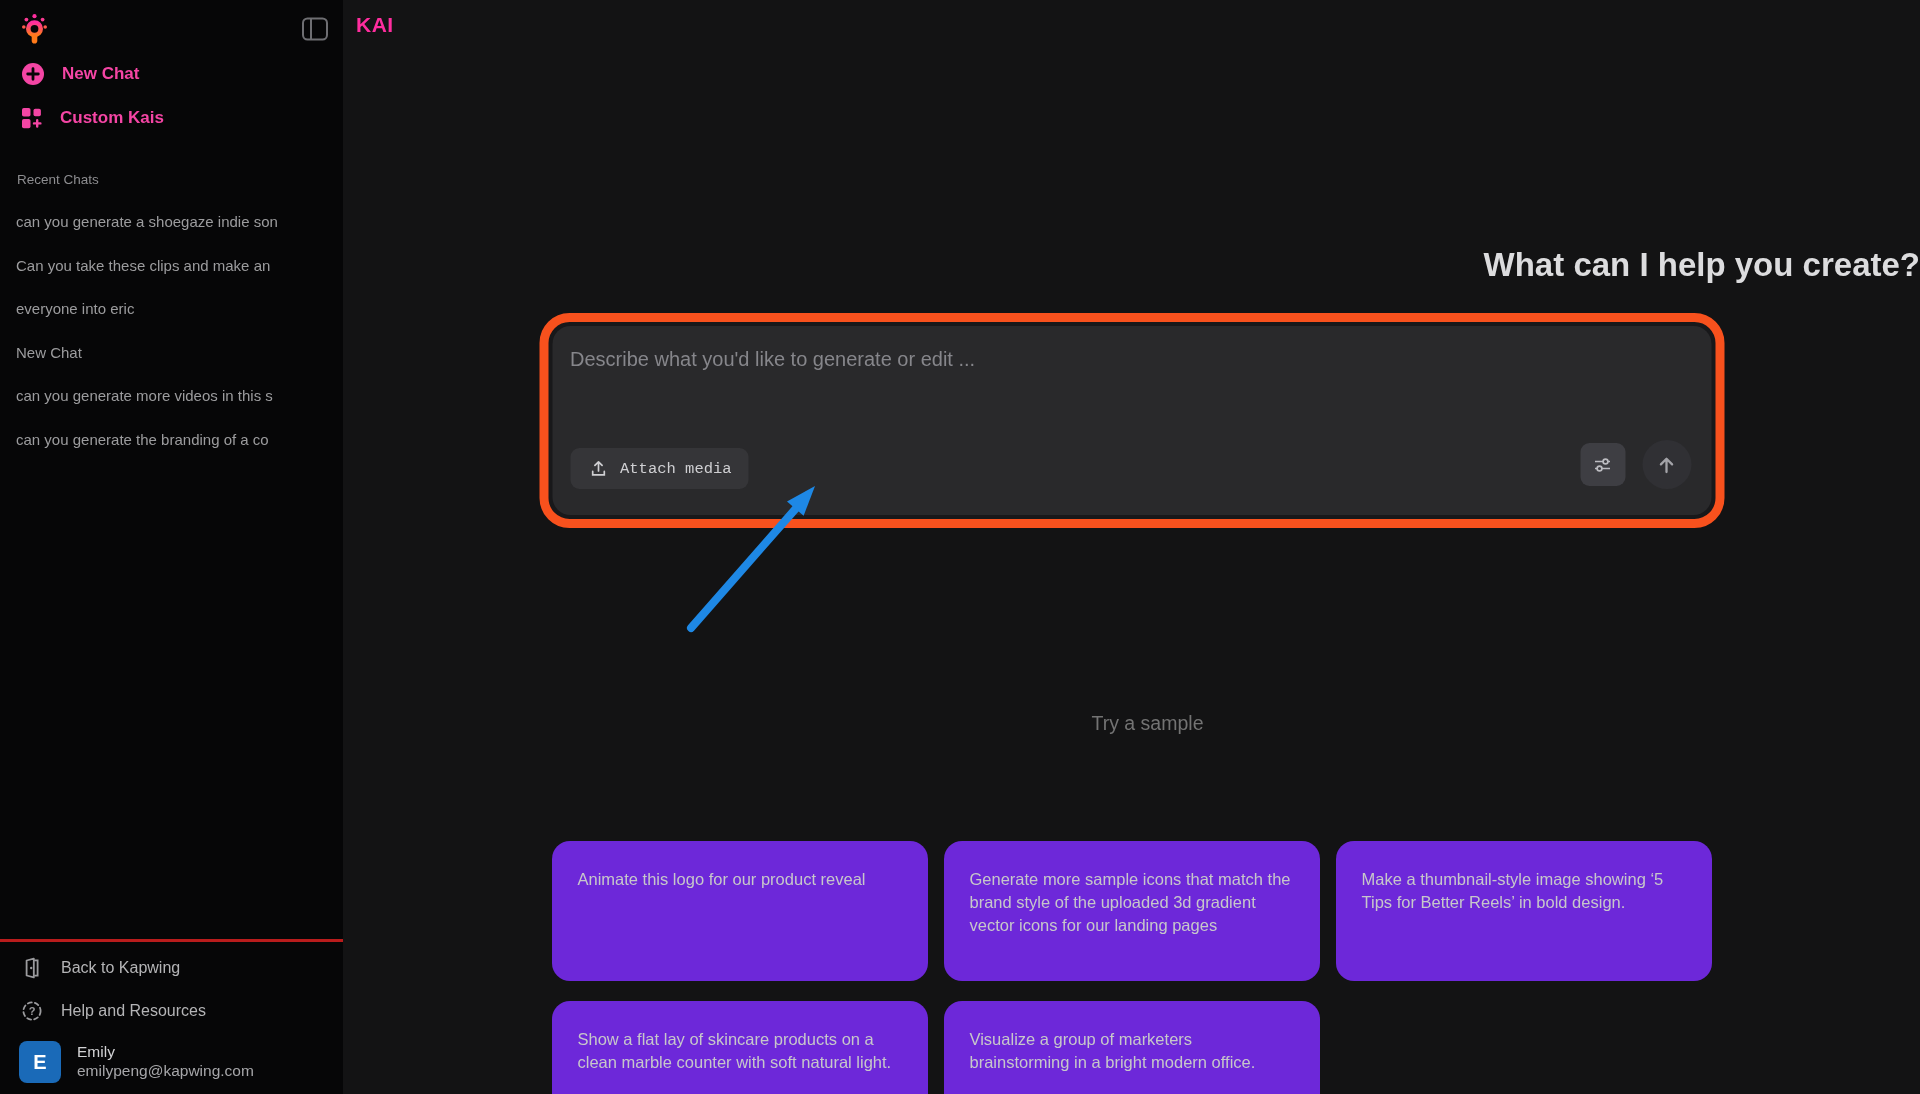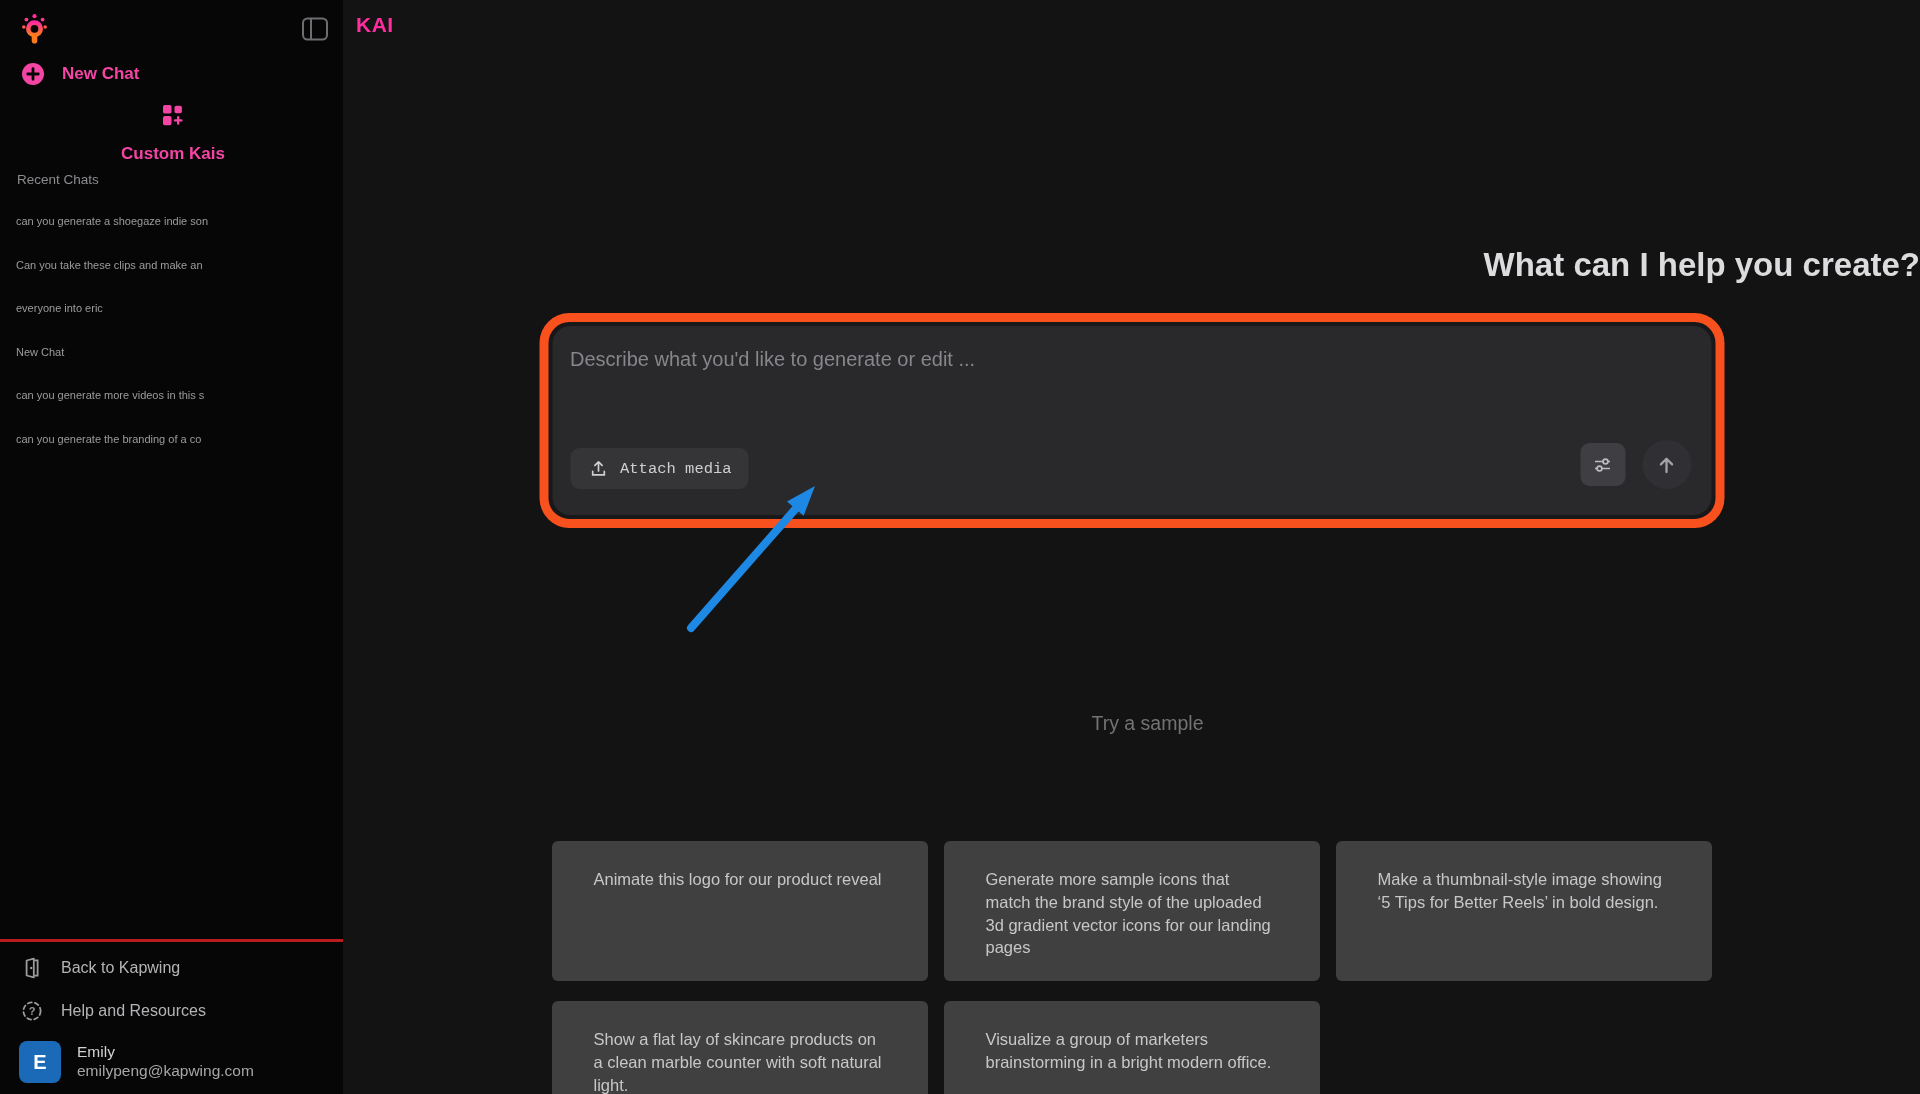--- a/index.html
+++ b/index.html
@@ -16,24 +16,24 @@
     font-family:"Liberation Sans",sans-serif;
     -webkit-font-smoothing:antialiased;
   }
   
   .sidebar{position:absolute;left:0;top:0;width:343px;height:1094px;background:#060607;z-index:2;}
   .sb-header{position:absolute;top:8px;left:19px;right:12px;height:42px;display:flex;justify-content:space-between;align-items:center;}
   .icon-btn{background:none;border:none;cursor:pointer;display:grid;place-items:center;padding:2px;}
   .sb-nav{position:absolute;top:57px;left:0;right:0;}
   .sb-nav-item{display:flex;align-items:center;gap:15px;height:34px;padding:0 16px 0 19px;cursor:pointer;
     color:var(--side-pink);font-weight:700;font-size:17px;}
-  .sb-nav-item + .sb-nav-item{margin-top:10px;flex-direction:column;}
+  .sb-nav-item + .sb-nav-item{margin-top:10px;}
   .sb-recent-label{position:absolute;top:172px;left:17px;font-size:13.5px;color:#8d8d90;}
   .sb-chats{position:absolute;top:200px;left:0;right:0;}
-  .sb-chat-item{height:43.5px;line-height:43.5px;padding:0 10px 0 16px;color:#9c9c9e;font-size:11px;
+  .sb-chat-item{height:43.5px;line-height:43.5px;padding:0 10px 0 16px;color:#9c9c9e;font-size:15px;
     white-space:nowrap;overflow:hidden;cursor:pointer;}
   .sb-footer{position:absolute;left:0;right:0;top:939px;border-top:3px solid #b91c1c;}
   .sb-footer-item{display:flex;align-items:center;gap:16px;height:36px;padding:0 19px;color:#b4b4b6;font-size:16px;cursor:pointer;}
   .sb-footer-item:first-child{margin-top:8px;}
   .sb-footer-item + .sb-footer-item{margin-top:7px;}
   .sb-profile{display:flex;align-items:center;gap:16px;margin:12px 0 0 19px;cursor:pointer;}
   .avatar{width:42px;height:42px;border-radius:8px;background:var(--avatar-blue);color:#fff;
     display:grid;place-items:center;font-size:20px;font-weight:700;}
   .profile-name{color:#d2d2d4;font-size:15.5px;line-height:1.2;}
   .profile-email{color:#a6a6a9;font-size:15.5px;line-height:1.2;}
@@ -55,21 +55,21 @@
   .sliders-btn{width:45px;height:43px;border-radius:9px;background:#3e3e43;border:none;display:grid;place-items:center;cursor:pointer;}
   .send-btn{width:49px;height:49px;border-radius:50%;background:#303034;border:none;display:grid;place-items:center;cursor:pointer;}
   .annotation-arrow{position:absolute;left:330px;top:478px;z-index:3;pointer-events:none;}
   .try-title{position:absolute;top:712px;left:16px;width:100%;text-align:center;font-size:19.5px;font-weight:400;color:#737373;}
   .tabs{position:absolute;top:754px;left:50%;transform:translateX(-50%);width:1160px;display:flex;gap:13px;}
   .tab{height:46px;padding:0 19px;border-radius:10px;background:#252528;border:none;color:#9a9a9f;font-size:17px;
     display:flex;align-items:center;cursor:pointer;font-family:inherit;white-space:nowrap;}
   .tab.active{background:#39393d;color:#f2f2f4;font-weight:500;}
   .cards{position:absolute;top:841px;left:50%;transform:translateX(-50%);width:1160px;display:grid;
     grid-template-columns:repeat(3,1fr);gap:20px 16px;grid-auto-rows:140px;}
-  .card{background:#404040;border-radius:6px;padding:27px 42px;color:#c7c7ca;font-size:16.5px;line-height:1.38;
+  .card{background:#6d28d9;border-radius:18px;padding:27px 26px;color:#c7c7ca;font-size:16.5px;line-height:1.38;
     cursor:pointer;overflow:hidden;}
 </style>
 </head>
 <body>
 
 <aside class="sidebar">
 
   <div class="sb-header">
     <span class="icon-btn">
       <svg width="27" height="32" viewBox="0 0 27 32">

